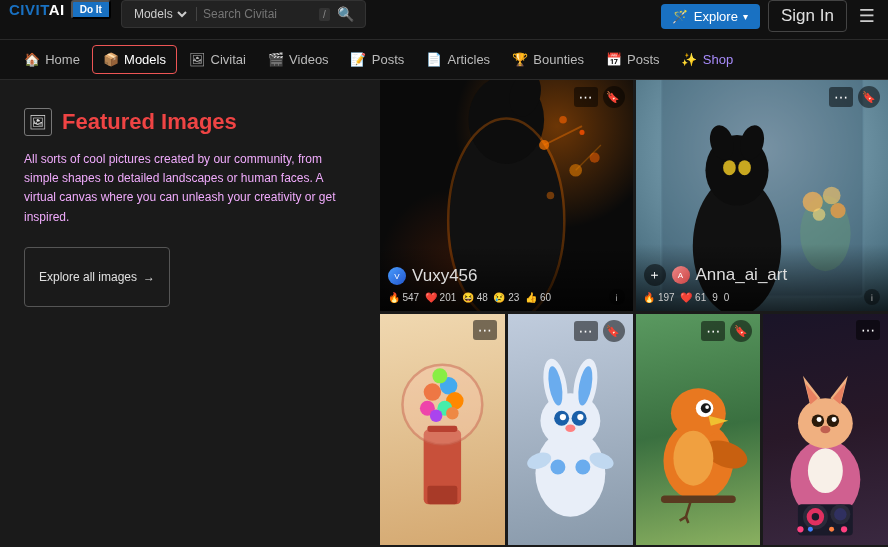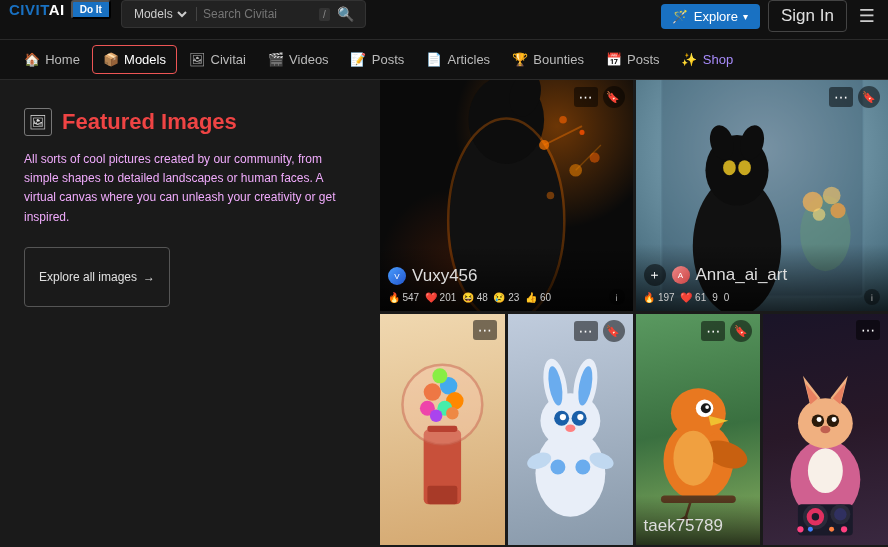--- a/index.html
+++ b/index.html
@@ -629,25 +629,20 @@
           <rect x="20" y="148" width="60" height="6" rx="3" fill="#5a3a20"></rect>
 
           <line x1="44" y1="152" x2="40" y2="165" stroke="#5a3a20" stroke-width="2"></line>
           <line x1="40" y1="165" x2="35" y2="168" stroke="#5a3a20" stroke-width="2"></line>
           <line x1="40" y1="165" x2="42" y2="170" stroke="#5a3a20" stroke-width="2"></line>
         </svg>
         <div class="card-overlay-top">
           <button class="card-dots-btn">⋯</button>
           <button class="card-bookmark-btn">🔖</button>
         </div>
-        <div class="card-overlay-bottom">
-          <div class="card-user-row">
-            <span class="card-username">taek75789</span>
-          </div>
-        </div>
       </div>
 
       <div class="image-card card-bg-fox">
         <svg style="position:absolute;inset:0;width:100%;height:100%;pointer-events:none;" viewBox="0 0 100 190" preserveAspectRatio="xMidYMid slice">
 
           <ellipse cx="50" cy="135" rx="28" ry="32" fill="#d06090"></ellipse>
 
           <ellipse cx="50" cy="90" rx="22" ry="20" fill="#f0b080"></ellipse>
 
           <polygon points="38,76 32,52 46,70" fill="#f0b080"></polygon>

